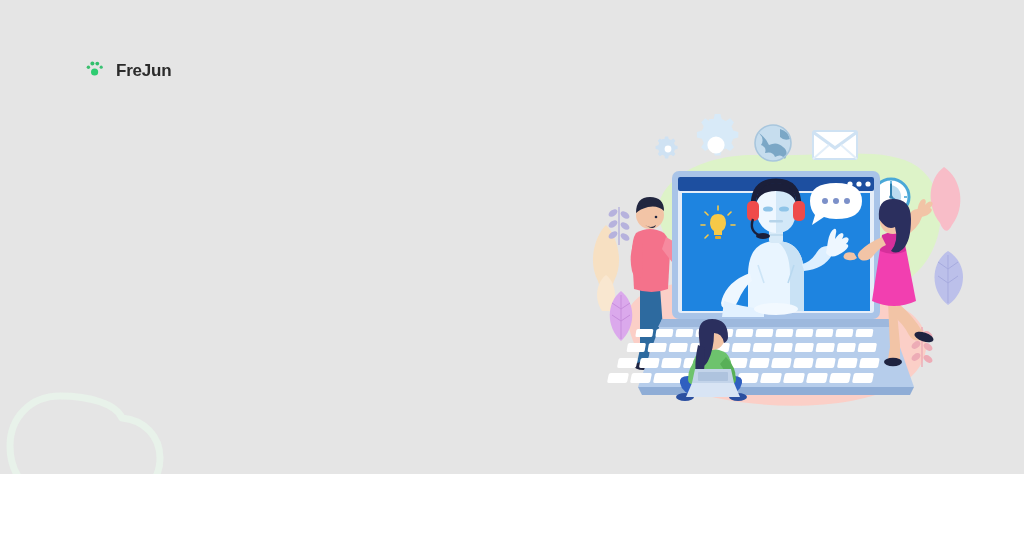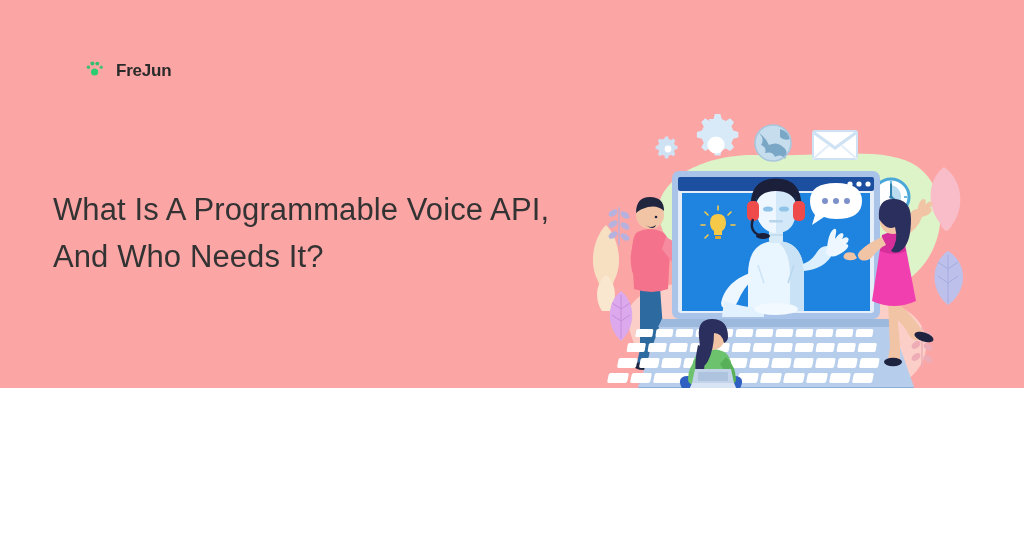--- a/index.html
+++ b/index.html
@@ -8,22 +8,22 @@
     padding: 0;
     background: #ffffff;
   }
   body {
     font-family: "Liberation Sans", sans-serif;
     -webkit-font-smoothing: antialiased;
   }
   #page {
     position: relative;
     width: 1024px;
-    height: 388px;
-    background: #fca5a5;
+    height: 474px;
+    background: #e5e5e5;
     overflow: hidden;
   }
 
   
   #bg-cloud {
     position: absolute;
     left: 2px;
     top: 382px;
     width: 170px;
     height: 145px;
@@ -93,21 +93,20 @@
     <svg id="brand-mark" viewBox="0 0 24 24" aria-hidden="true">
       <circle cx="4.4" cy="9.2" r="1.7" fill="#3bbf6e"></circle>
       <circle cx="8.4" cy="5.6" r="2.0" fill="#32c06c"></circle>
       <circle cx="13.3" cy="5.6" r="1.9" fill="#2fbf6b"></circle>
       <circle cx="17.2" cy="9.2" r="1.6" fill="#3cc274"></circle>
       <circle cx="10.6" cy="14.0" r="3.6" fill="#2ecc71"></circle>
     </svg>
     <span id="brand-name">FreJun</span>
   </div>
 
-  <h1 id="headline">What Is A Programmable Voice API, And Who Needs It?</h1>
 
   <div id="illustration">
     <svg viewBox="0 0 410 330" xmlns="http://www.w3.org/2000/svg" aria-hidden="true">
 
       <g>
         <path d="M72 118 C60 80 110 48 170 50 C240 52 300 40 330 62
                  C364 88 356 140 330 166 C300 196 250 206 190 200
                  C122 194 86 162 72 118 Z" fill="#ddf3c8"></path>
       </g>
       <g>

